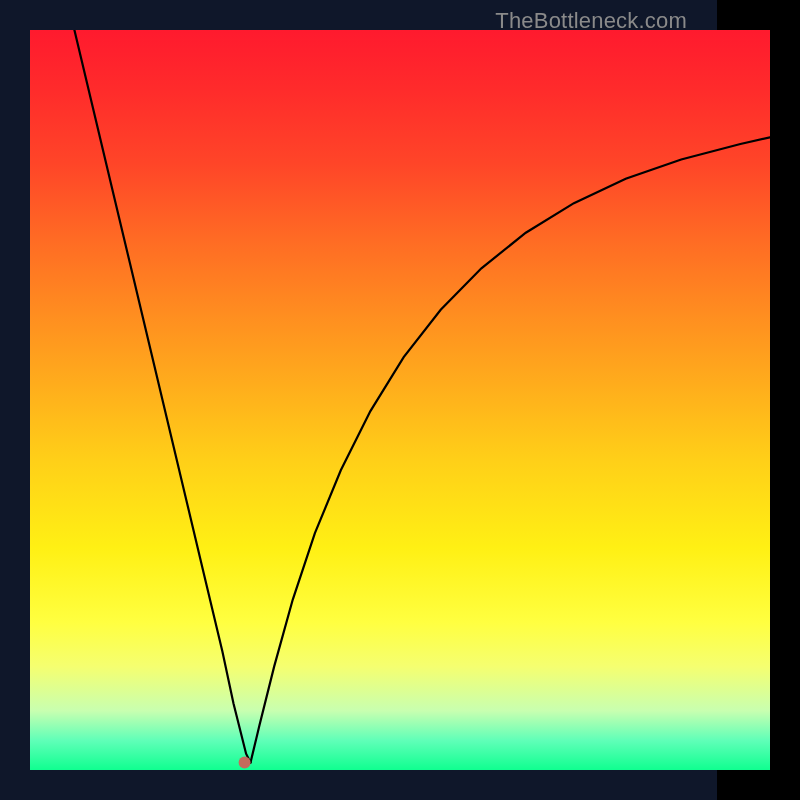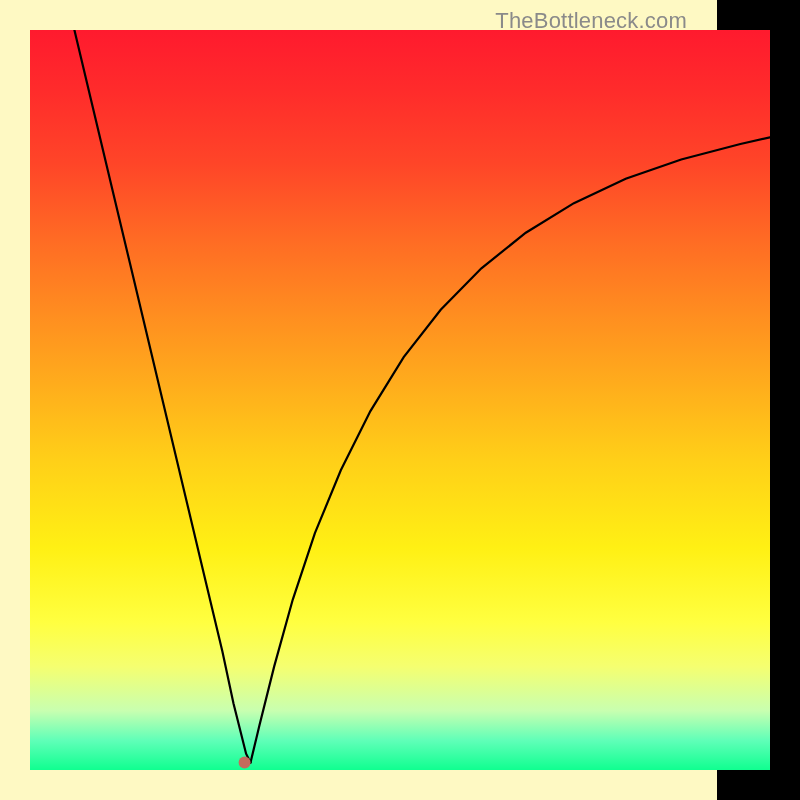--- a/index.html
+++ b/index.html
@@ -1,20 +1,20 @@
 <!DOCTYPE html>
 <html><head>
 <meta charset="utf-8">
 <style>
   * { margin: 0; padding: 0; box-sizing: border-box; }
   html, body { width: 800px; height: 800px; overflow: hidden; background: #000; }
   .chart-container {
     width: 717px;
     height: 800px;
-    background: #fef9c3;
+    background: #0f172a;
     position: relative;
     text-decoration: underline;
   }
   .plot-area {
     position: absolute;
     left: 30px;
     top: 30px;
     width: 740px;
     height: 740px;
     background: linear-gradient(to bottom,

